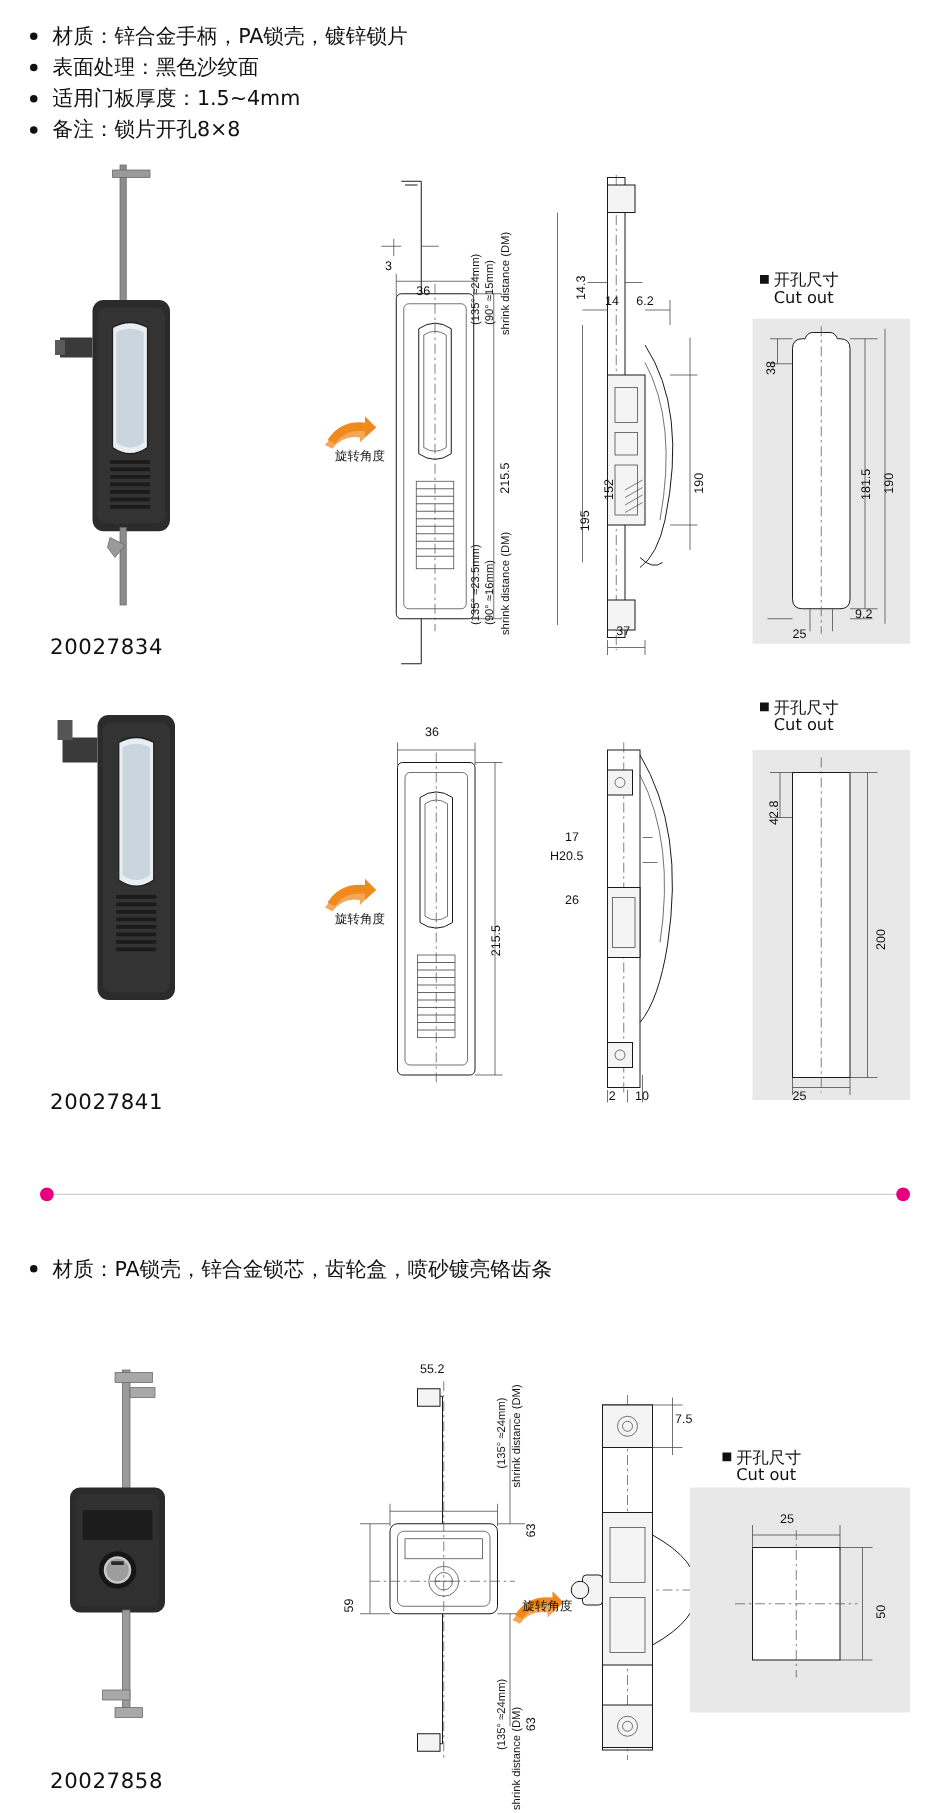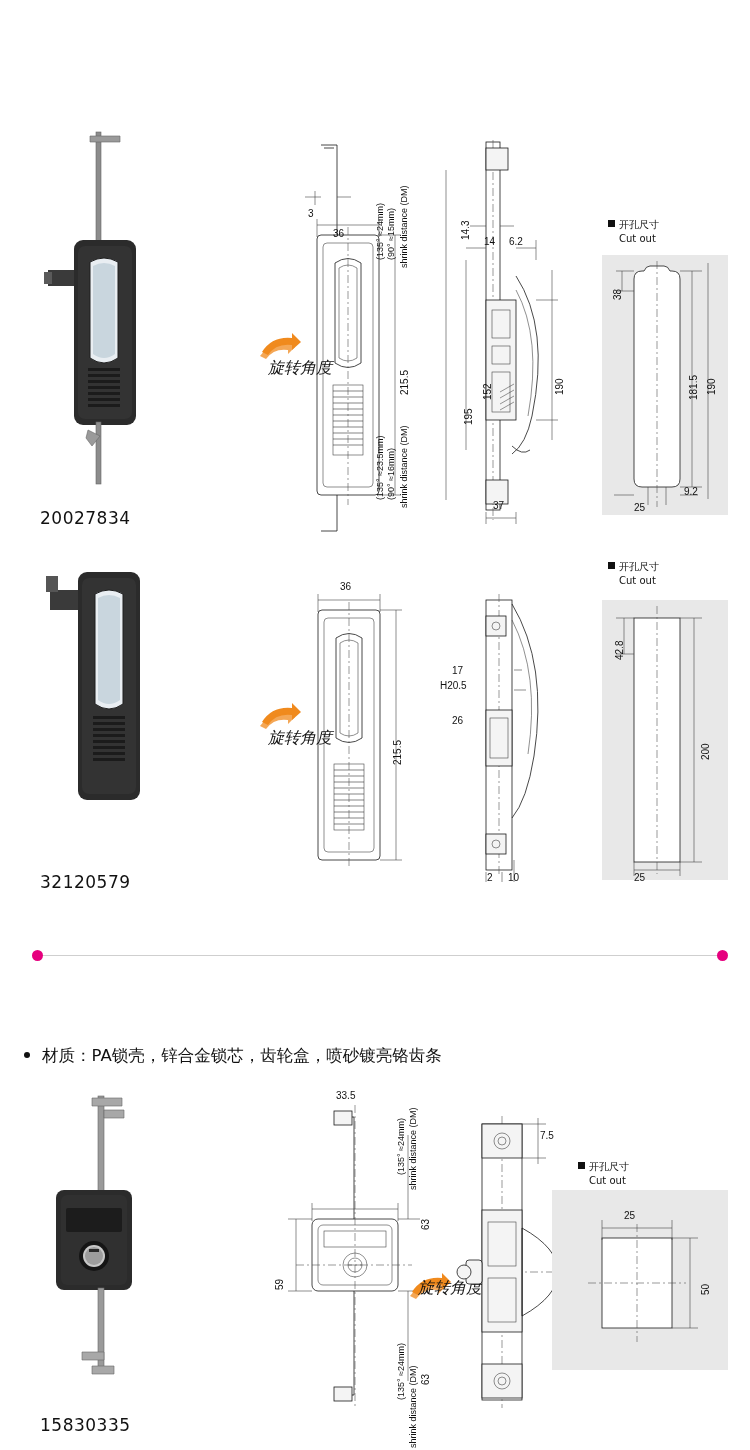--- a/index.html
+++ b/index.html
@@ -43,21 +43,21 @@
     left: 2px;
     top: 10px;
     width: 6px;
     height: 6px;
     border-radius: 50%;
     background: #111111;
   }
 
   #spec-list-1 { top: 16px; }
   #spec-list-2 { top: 1002px; }
-  #spec-list-2 li { line-height: 27px; margin-top: 40px; }
+  #spec-list-2 li { line-height: 27px; }
 
   
   .product-code {
     position: absolute;
     font-size: 17px;
     letter-spacing: 0.5px;
     color: #111111;
   }
   #code-1 { left: 40px; top: 508px; }
   #code-2 { left: 40px; top: 872px; }
@@ -98,58 +98,63 @@
     color: #111;
     font-family: "Liberation Sans", sans-serif;
     white-space: nowrap;
   }
   .dim-text.vert {
     transform: rotate(-90deg);
     transform-origin: left top;
   }
   .cutout-label {
     position: absolute;
-    font-size: 10px;
+    font-size: 13px;
     line-height: 14px;
     color: #111;
     white-space: nowrap;
   }
   .cutout-label .sq {
     display: inline-block;
     width: 7px;
     height: 7px;
     background: #111;
     margin-right: 4px;
     vertical-align: 1px;
   }
   .cutout-panel {
     position: absolute;
     background: #e8e8e8;
   }
   .rotate-label {
     position: absolute;
-    font-size: 16px;
+    font-size: 10px;
     color: #111;
     white-space: nowrap;
-    font-style: italic;
   }
   svg { display: block; overflow: visible; }
   .ln { stroke: #1a1a1a; stroke-width: 0.8; fill: none; }
   .ln-thin { stroke: #444; stroke-width: 0.6; fill: none; }
   .ctr { stroke: #555; stroke-width: 0.6; fill: none; stroke-dasharray: 8 3 2 3; }
   .fill-dark { fill: #2b2b2b; }
   .fill-light { fill: #f4f4f4; stroke: #1a1a1a; stroke-width: 0.8; }
   .fill-white { fill: #ffffff; stroke: #1a1a1a; stroke-width: 0.8; }
   .arrow-orange { fill: #f08a1d; }
 </style>
 </head>
 <body>
 
 <div class="page">
 
+  <ul class="spec-list" id="spec-list-1">
+    <li>材质：锌合金手柄，PA锁壳，镀锌锁片</li>
+    <li>表面处理：黑色沙纹面</li>
+    <li>适用门板厚度：1.5~4mm</li>
+    <li>备注：锁片开孔8×8</li>
+  </ul>
 
   <div class="fig" style="left:30px; top:130px;">
     <svg width="190" height="370" viewBox="0 0 190 370">
 
       <rect x="66" y="2" width="5" height="140" fill="#8c8c8c" stroke="#666" stroke-width="0.6"></rect>
       <path d="M60 6 L90 6 L90 12 L60 12 Z" fill="#9a9a9a" stroke="#666" stroke-width="0.6"></path>
 
       <rect x="44" y="110" width="62" height="185" rx="9" class="fill-dark"></rect>
       <rect x="48" y="116" width="54" height="173" rx="7" fill="#333"></rect>
 
@@ -314,21 +319,21 @@
         <rect x="53" y="174" width="32" height="3"></rect>
         <rect x="53" y="180" width="32" height="3"></rect>
         <rect x="53" y="186" width="32" height="3"></rect>
         <rect x="53" y="192" width="32" height="3"></rect>
         <rect x="53" y="198" width="32" height="3"></rect>
       </g>
       <path d="M10 30 L38 30 L38 50 L10 50 Z" fill="#3a3a3a"></path>
       <path d="M6 16 L18 16 L18 32 L6 32 Z" fill="#555"></path>
     </svg>
   </div>
-  <div class="product-code" id="code-2">32120579</div>
+  <div class="product-code" id="code-2">20027841</div>
 
   <div class="fig" style="left:300px; top:588px;">
     <svg width="130" height="280" viewBox="0 0 130 280">
       <rect class="fill-white" x="18" y="22" width="62" height="250" rx="4"></rect>
       <rect class="ln-thin" x="24" y="30" width="50" height="234" rx="4" fill="none"></rect>
       <path class="ln" d="M36 50 q13 -9 26 0 l0 100 q-13 9 -26 0 Z"></path>
       <path class="ln-thin" d="M40 55 q9 -6 18 0 l0 90 q-9 6 -18 0 Z"></path>
       <rect class="ln-thin" x="34" y="176" width="30" height="66" fill="none"></rect>
       <g stroke="#333" stroke-width="0.6">
         <line x1="34" y1="182" x2="64" y2="182"></line>
@@ -427,21 +432,21 @@
       <circle cx="54" cy="166" r="15" fill="#151515"></circle>
       <circle cx="54" cy="166" r="11" fill="#c8c8c8"></circle>
       <circle cx="54" cy="166" r="9" fill="#9d9d9d"></circle>
       <rect x="49" y="159" width="10" height="3" fill="#2a2a2a"></rect>
 
       <rect x="58" y="198" width="6" height="84" fill="#9a9a9a" stroke="#666" stroke-width="0.6"></rect>
       <path d="M42 262 L64 262 L64 270 L42 270 Z" fill="#a8a8a8" stroke="#666" stroke-width="0.6"></path>
       <path d="M52 276 L74 276 L74 284 L52 284 Z" fill="#a8a8a8" stroke="#666" stroke-width="0.6"></path>
     </svg>
   </div>
-  <div class="product-code" id="code-3">15830335</div>
+  <div class="product-code" id="code-3">20027858</div>
 
   <div class="fig" style="left:262px; top:1095px;">
     <svg width="170" height="320" viewBox="0 0 170 320">
 
       <path class="ln" d="M78 22 L92 22 L92 124"></path>
       <path class="ln" d="M92 196 L92 300 L78 300"></path>
       <rect class="fill-light" x="72" y="16" width="18" height="14"></rect>
       <rect class="fill-light" x="72" y="292" width="18" height="14"></rect>
 
       <rect class="fill-white" x="50" y="124" width="86" height="72" rx="6"></rect>
@@ -456,21 +461,21 @@
 
       <path class="ln-thin" d="M50 108 L50 126 M136 108 L136 126"></path>
       <path class="ln-thin" d="M50 114 L136 114"></path>
       <path class="ln-thin" d="M50 124 L26 124 M50 196 L26 196"></path>
       <path class="ln-thin" d="M34 124 L34 196"></path>
       <path class="ln-thin" d="M136 124 L158 124 M136 196 L158 196"></path>
       <path class="ln-thin" d="M146 40 L146 124"></path>
       <path class="ln-thin" d="M146 196 L146 286"></path>
     </svg>
   </div>
-  <div class="dim-text" style="left:336px; top:1090px;">33.5</div>
+  <div class="dim-text" style="left:336px; top:1090px;">55.2</div>
   <div class="dim-text vert" style="left:274px; top:1290px;">59</div>
   <div class="dim-text vert" style="left:420px; top:1230px;">63</div>
   <div class="dim-text vert" style="left:420px; top:1385px;">63</div>
   <div class="dim-text vert" style="left:396px; top:1175px; font-size:9px;">(135°  ≈24mm)</div>
   <div class="dim-text vert" style="left:408px; top:1190px; font-size:9px;">shrink distance (DM)</div>
   <div class="dim-text vert" style="left:396px; top:1400px; font-size:9px;">(135°  ≈24mm)</div>
   <div class="dim-text vert" style="left:408px; top:1448px; font-size:9px;">shrink distance (DM)</div>
 
   <div class="fig" style="left:408px; top:1270px;">
     <svg width="44" height="32" viewBox="0 0 44 32">

